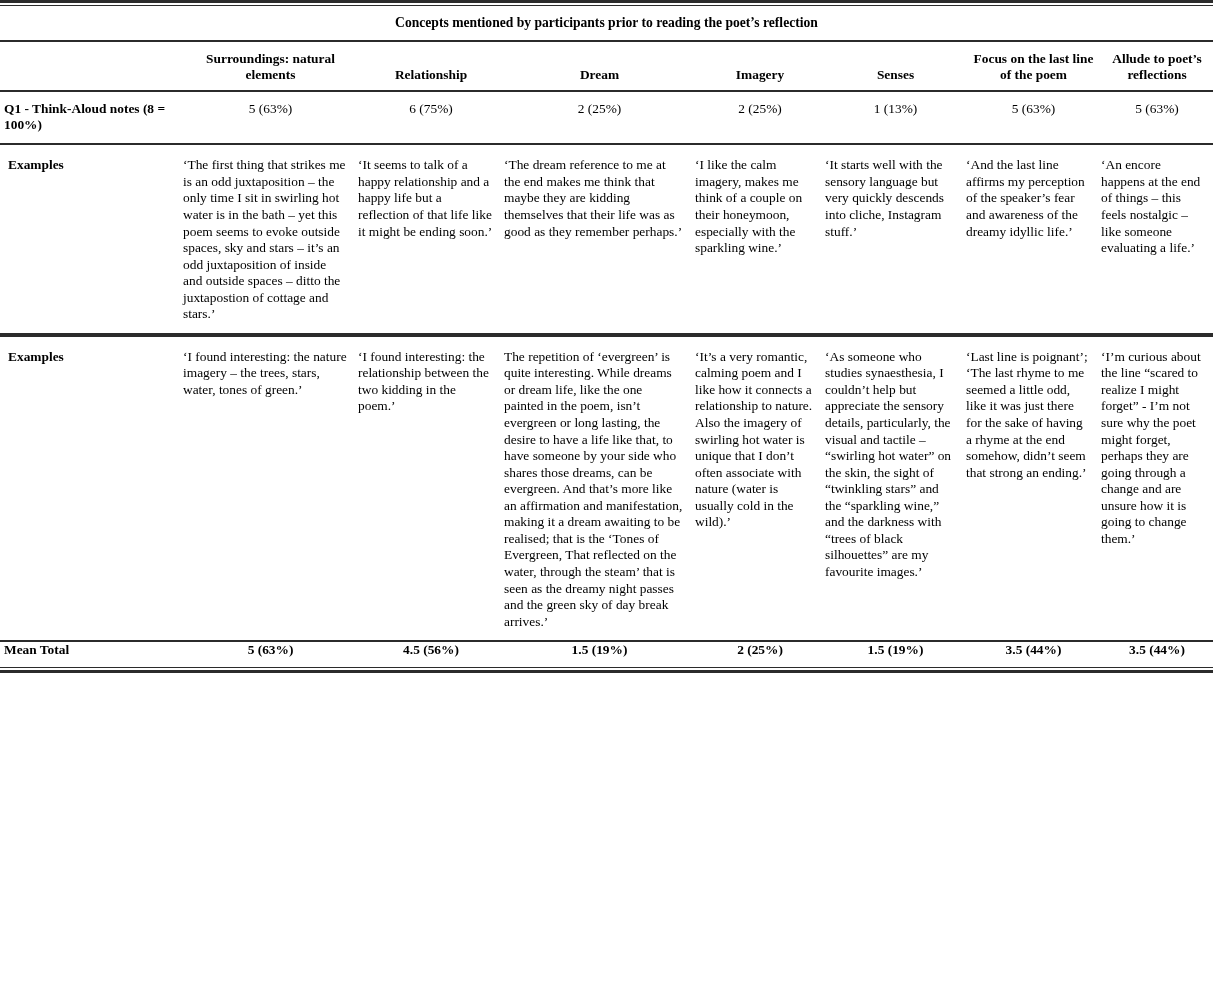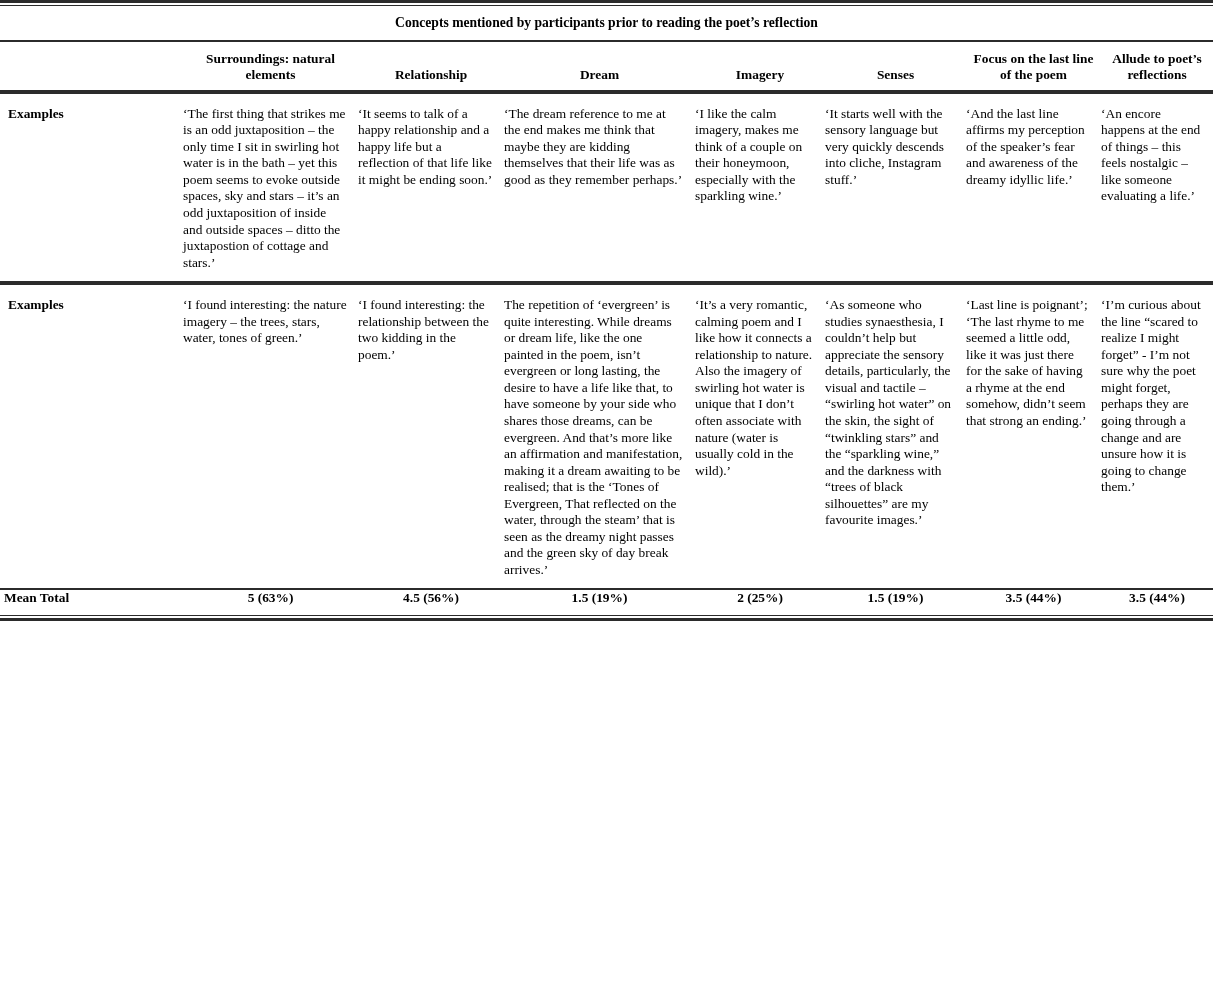--- a/index.html
+++ b/index.html
@@ -155,20 +155,30 @@
       <td>Focus on the last line of the poem</td>
       <td>Allude to poet’s reflections</td>
     </tr>
 
     <tr>
       <td class="sep-cell" colspan="8">
             <div class="rule-mid"></div>
           </td>
     </tr>
 
+    <tr class="stat-row">
+      <td class="c-label">Q1 - Think-Aloud notes (8 = 100%)</td>
+      <td>5 (63%)</td>
+      <td>6 (75%)</td>
+      <td>2 (25%)</td>
+      <td>2 (25%)</td>
+      <td>1 (13%)</td>
+      <td>5 (63%)</td>
+      <td>5 (63%)</td>
+    </tr>
 
     <tr>
       <td class="sep-cell" colspan="8">
             <div class="rule-mid"></div>
           </td>
     </tr>
 
     <tr class="ex-row">
       <td class="c-label">Examples</td>
       <td class="cell-quote">‘The first thing that strikes me is an odd juxtaposition – the only time I sit in swirling hot water is in the bath – yet this poem seems to evoke outside spaces, sky and stars – it’s an odd juxtaposition of inside and outside spaces – ditto the juxtapostion of cottage and stars.’</td>

